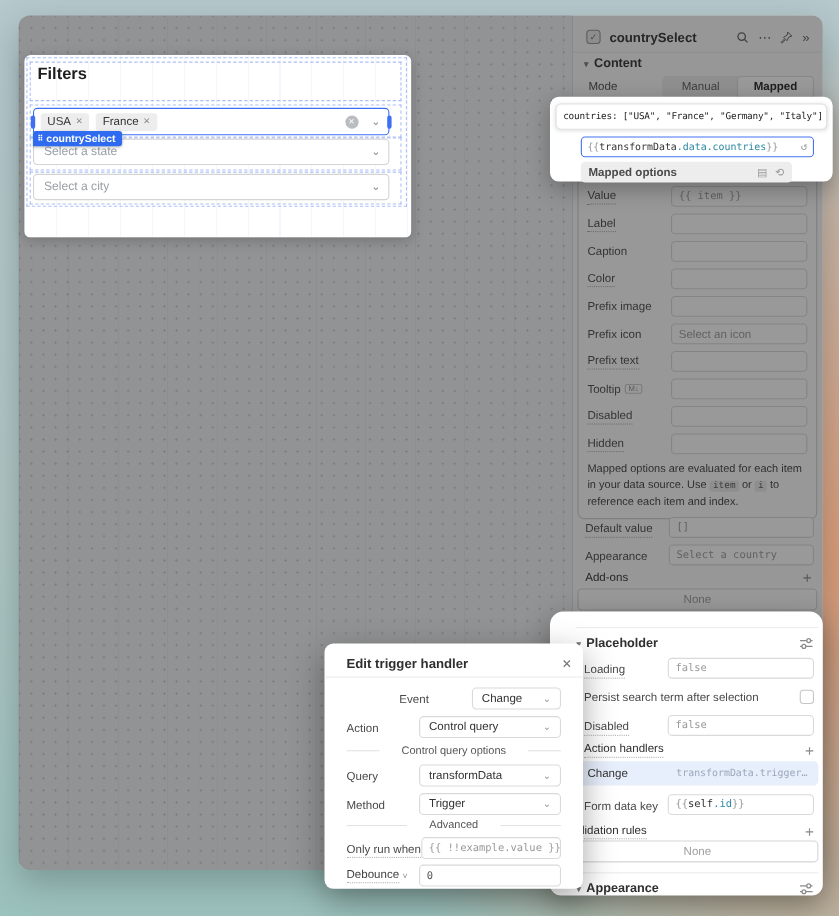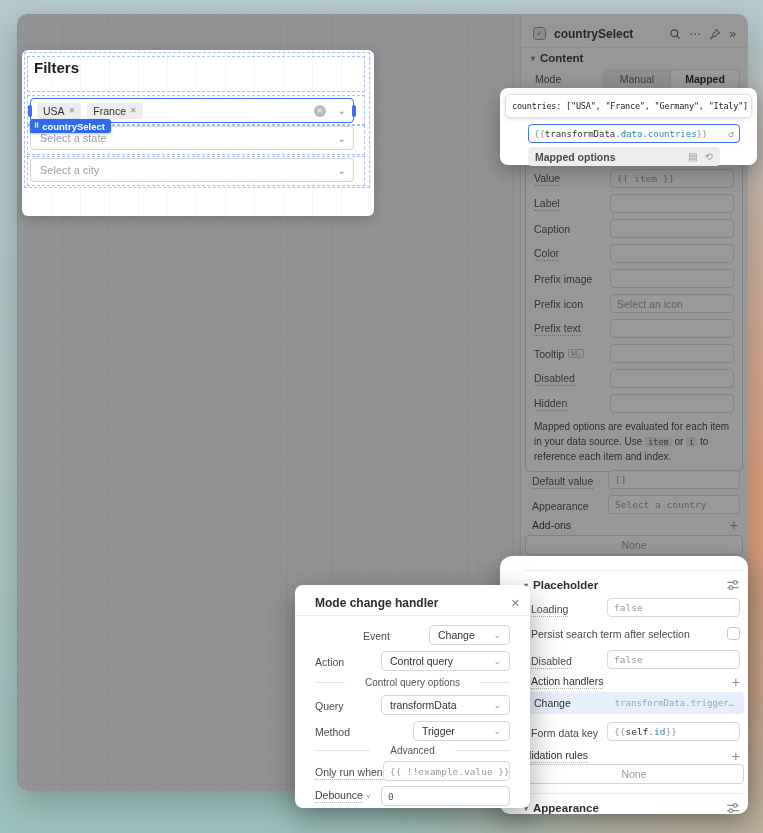--- a/index.html
+++ b/index.html
@@ -347,21 +347,21 @@
         <line x1="1.5" y1="5" x2="14.5" y2="5"></line>
         <circle cx="10.5" cy="5" r="2" fill="#fff"></circle>
         <line x1="1.5" y1="11" x2="14.5" y2="11"></line>
         <circle cx="5.5" cy="11" r="2" fill="#fff"></circle>
       </svg>
   </div>
 </div>
 
 <div class="modal">
   <div class="m-header">
-    <span class="m-title">Mode change handler</span>
+    <span class="m-title">Edit trigger handler</span>
     <span class="m-close">✕</span>
   </div>
   <div class="m-divider"></div>
   <div class="m-row" style="top:40px; height:20px;padding-left:48px;">
     <span class="lbl-wrap"><span class="lbl">Event</span></span>
     <span class="m-select">
         <span>Change</span>
         <span class="chev">⌄</span>
       </span>
   </div>
@@ -377,21 +377,21 @@
       <span class="t">Control query options</span>
       <span class="line"></span>
   </div>
   <div class="m-row" style="top:110px; height:20px;">
     <span class="lbl-wrap"><span class="lbl">Query</span></span>
     <span class="m-select">
         <span>transformData</span>
         <span class="chev">⌄</span>
       </span>
   </div>
-  <div class="m-row" style="top:136px; height:20px;gap:32px;">
+  <div class="m-row" style="top:136px; height:20px;">
     <span class="lbl-wrap"><span class="lbl">Method</span></span>
     <span class="m-select">
         <span>Trigger</span>
         <span class="chev">⌄</span>
       </span>
   </div>
   <div class="text-divider" style="top:160px;">
     <span class="line"></span>
       <span class="t">Advanced</span>
       <span class="line"></span>

